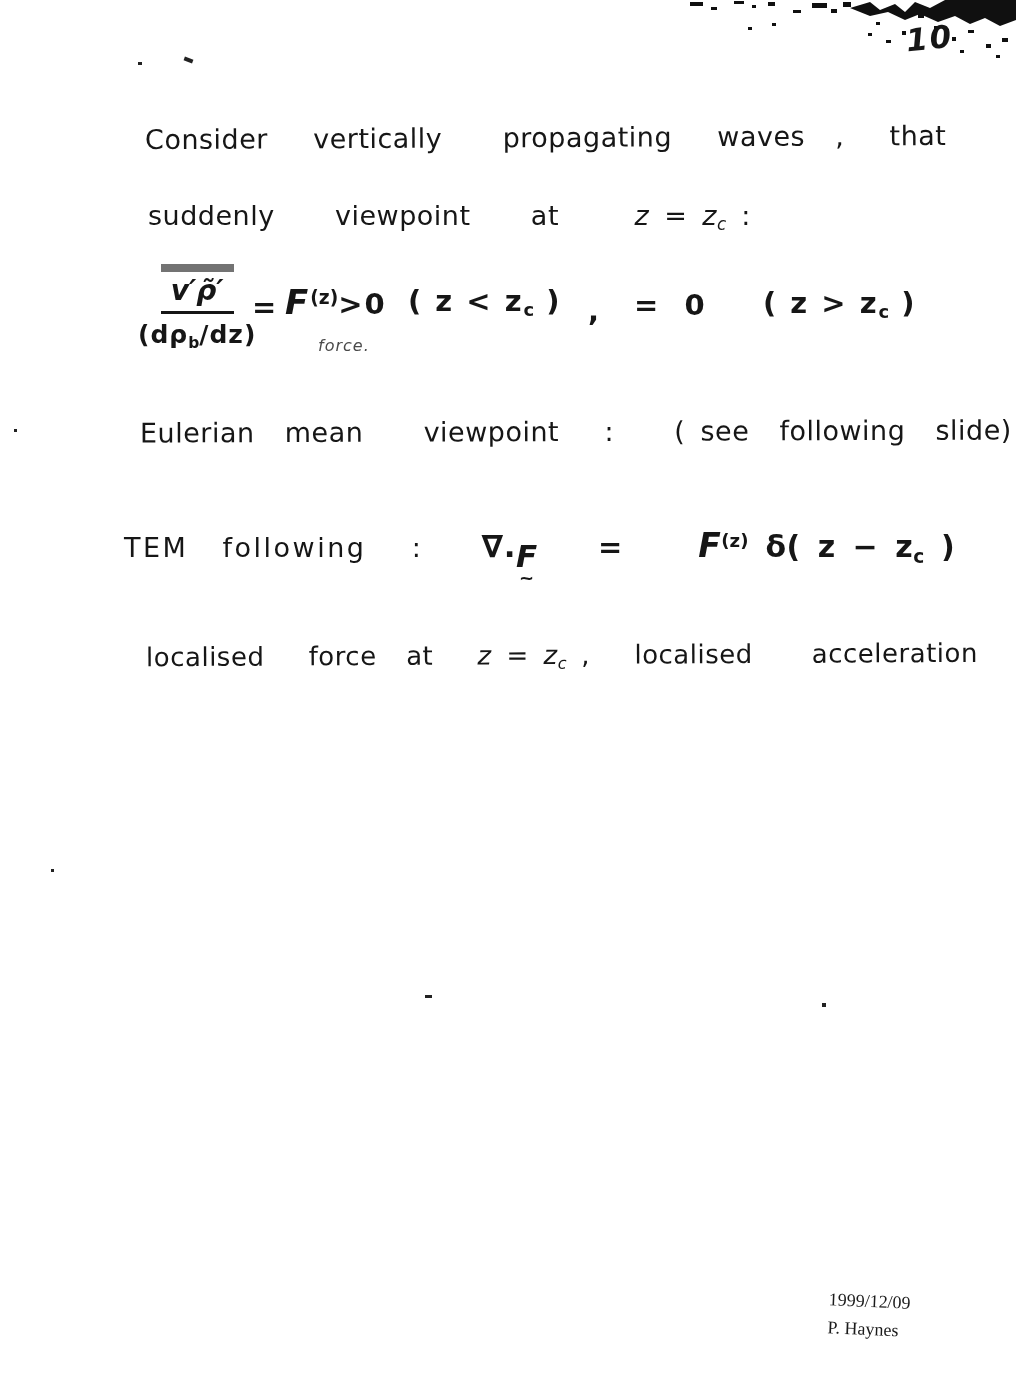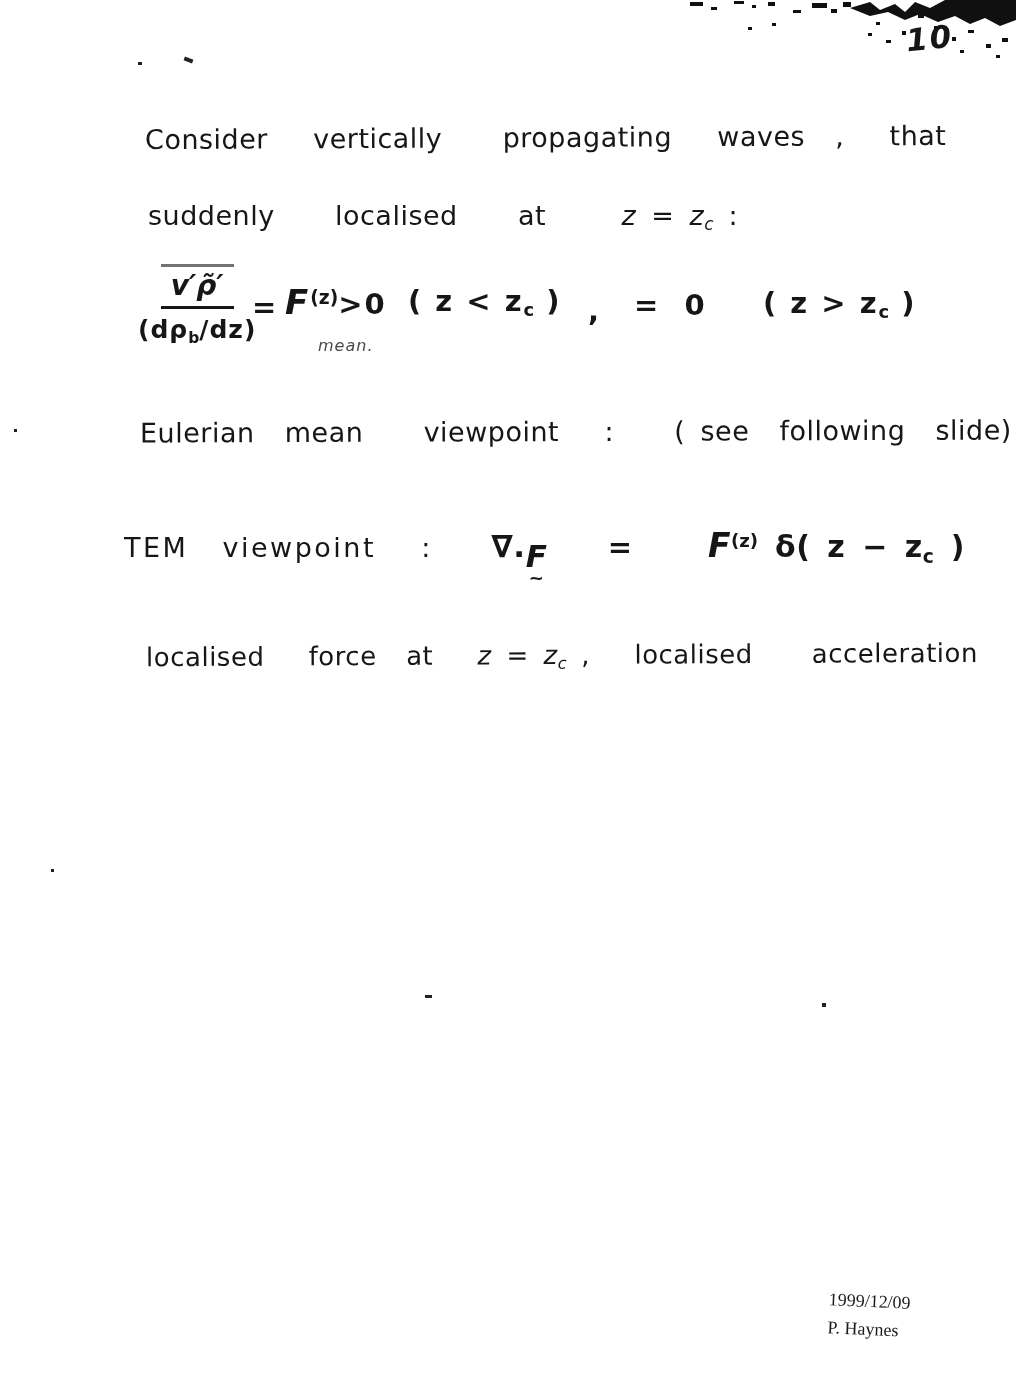--- a/index.html
+++ b/index.html
@@ -27,21 +27,21 @@
   .pageno {
     position: absolute; left: 906px; top: 20px;
     font-size: 31px; font-style: italic; font-weight: bold;
     transform: rotate(-6deg); letter-spacing: 2px;
   }
 
   
   .frac { position: absolute; left: 138px; top: 264px; text-align: center; }
   .frac .num {
     display: inline-block; font-size: 28px; font-style: italic; font-weight: bold;
-    border-top: 3px solid #737373; border-bottom: 3px solid #161616;
+    border-top: 8px solid #737373; border-bottom: 3px solid #161616;
     padding: 2px 10px 4px 10px;
   }
   .frac .den { display: block; font-size: 25px; font-weight: bold; margin-top: 6px; letter-spacing: 1px; }
   .eqpiece { position: absolute; font-size: 29px; font-weight: bold; letter-spacing: 2px; }
   .constnote {
     position: absolute; left: 318px; top: 336px;
     font-size: 16px; color: #4a4a4a; font-style: italic; letter-spacing: 1px;
   }
 
   .utilde { display: inline-flex; flex-direction: column; align-items: center; vertical-align: -10px; }
@@ -95,49 +95,49 @@
   <div class="speck" style="left:14px;top:429px;width:3px;height:3px;"></div>
   <div class="speck" style="left:51px;top:869px;width:3px;height:3px;"></div>
   <div class="speck" style="left:425px;top:995px;width:7px;height:3px;"></div>
   <div class="speck" style="left:822px;top:1003px;width:4px;height:4px;"></div>
 
   <div class="pageno t">10</div>
 
   <div class="hand t" style="left:145px;top:122px;font-size:27px;transform:rotate(-0.3deg);">Consider   vertically    propagating   waves  ,   that</div>
 
   <div class="hand" style="left:148px;top:200px;font-size:27px;">
-    <span class="t">suddenly    localised    at</span><span class="t">     </span><span class="t" style="font-style:italic;">z = z</span><span class="sub t" style="font-style:italic;">c</span><span class="t"> :</span>
+    <span class="t">suddenly    viewpoint    at</span><span class="t">     </span><span class="t" style="font-style:italic;">z = z</span><span class="sub t" style="font-style:italic;">c</span><span class="t"> :</span>
   </div>
 
   <div class="frac">
     <span class="num t">v′ρ̃′</span>
     <span class="den"><span class="t">(dρ</span><span class="sub t">b</span><span class="t">/dz)</span></span>
   </div>
 
   <div class="eqpiece t" style="left:252px;top:290px;">=</div>
 
   <div class="eqpiece" style="left:285px;top:282px;font-size:34px;"><span class="t" style="font-style:italic;">F</span><span class="sup t">(z)</span><span class="t" style="font-size:29px;">&gt;0</span>
   </div>
 
-  <div class="constnote t">mean.</div>
+  <div class="constnote t">force.</div>
 
   <div class="eqpiece" style="left:408px;top:284px;"><span class="t">( z &lt; z</span><span class="sub t">c</span><span class="t"> )</span>
   </div>
 
   <div class="eqpiece t" style="left:588px;top:294px;">,</div>
 
   <div class="eqpiece t" style="left:634px;top:288px;">=  0</div>
 
   <div class="eqpiece" style="left:763px;top:286px;"><span class="t">( z &gt; z</span><span class="sub t">c</span><span class="t"> )</span>
   </div>
 
   <div class="hand t" style="left:140px;top:416px;font-size:27px;transform:rotate(-0.2deg);">Eulerian  mean    viewpoint   :    ( see  following  slide)</div>
 
   <div class="hand" style="left:124px;top:526px;font-size:27px;">
-    <span class="t" style="letter-spacing:2.5px;">TEM  viewpoint</span><span class="t">   </span><span class="t">:</span><span class="t">    </span><span style="font-size:31px;font-weight:bold;"><span class="t">∇.</span><span class="utilde">
+    <span class="t" style="letter-spacing:2.5px;">TEM  following</span><span class="t">   </span><span class="t">:</span><span class="t">    </span><span style="font-size:31px;font-weight:bold;"><span class="t">∇.</span><span class="utilde">
           <span class="t" style="font-style:italic;">F</span>
           <span class="tm t">~</span>
         </span></span><span class="t">    </span><span class="t" style="font-weight:bold;font-size:29px;">=</span><span class="t">     </span><span style="font-size:33px;font-weight:bold;"><span class="t" style="font-style:italic;">F</span><span class="sup t">(z)</span></span><span style="font-size:30px;font-weight:bold;"><span class="t"> δ( z − z</span><span class="sub t">c</span><span class="t"> )</span></span>
   </div>
 
   <div class="hand" style="left:146px;top:640px;font-size:26px;transform:rotate(-0.3deg);">
     <span class="t">localised   force  at   </span><span class="t" style="font-style:italic;">z = z</span><span class="sub t" style="font-style:italic;">c</span><span class="t"> ,   </span><span class="t">localised    acceleration</span>
   </div>
 
 

